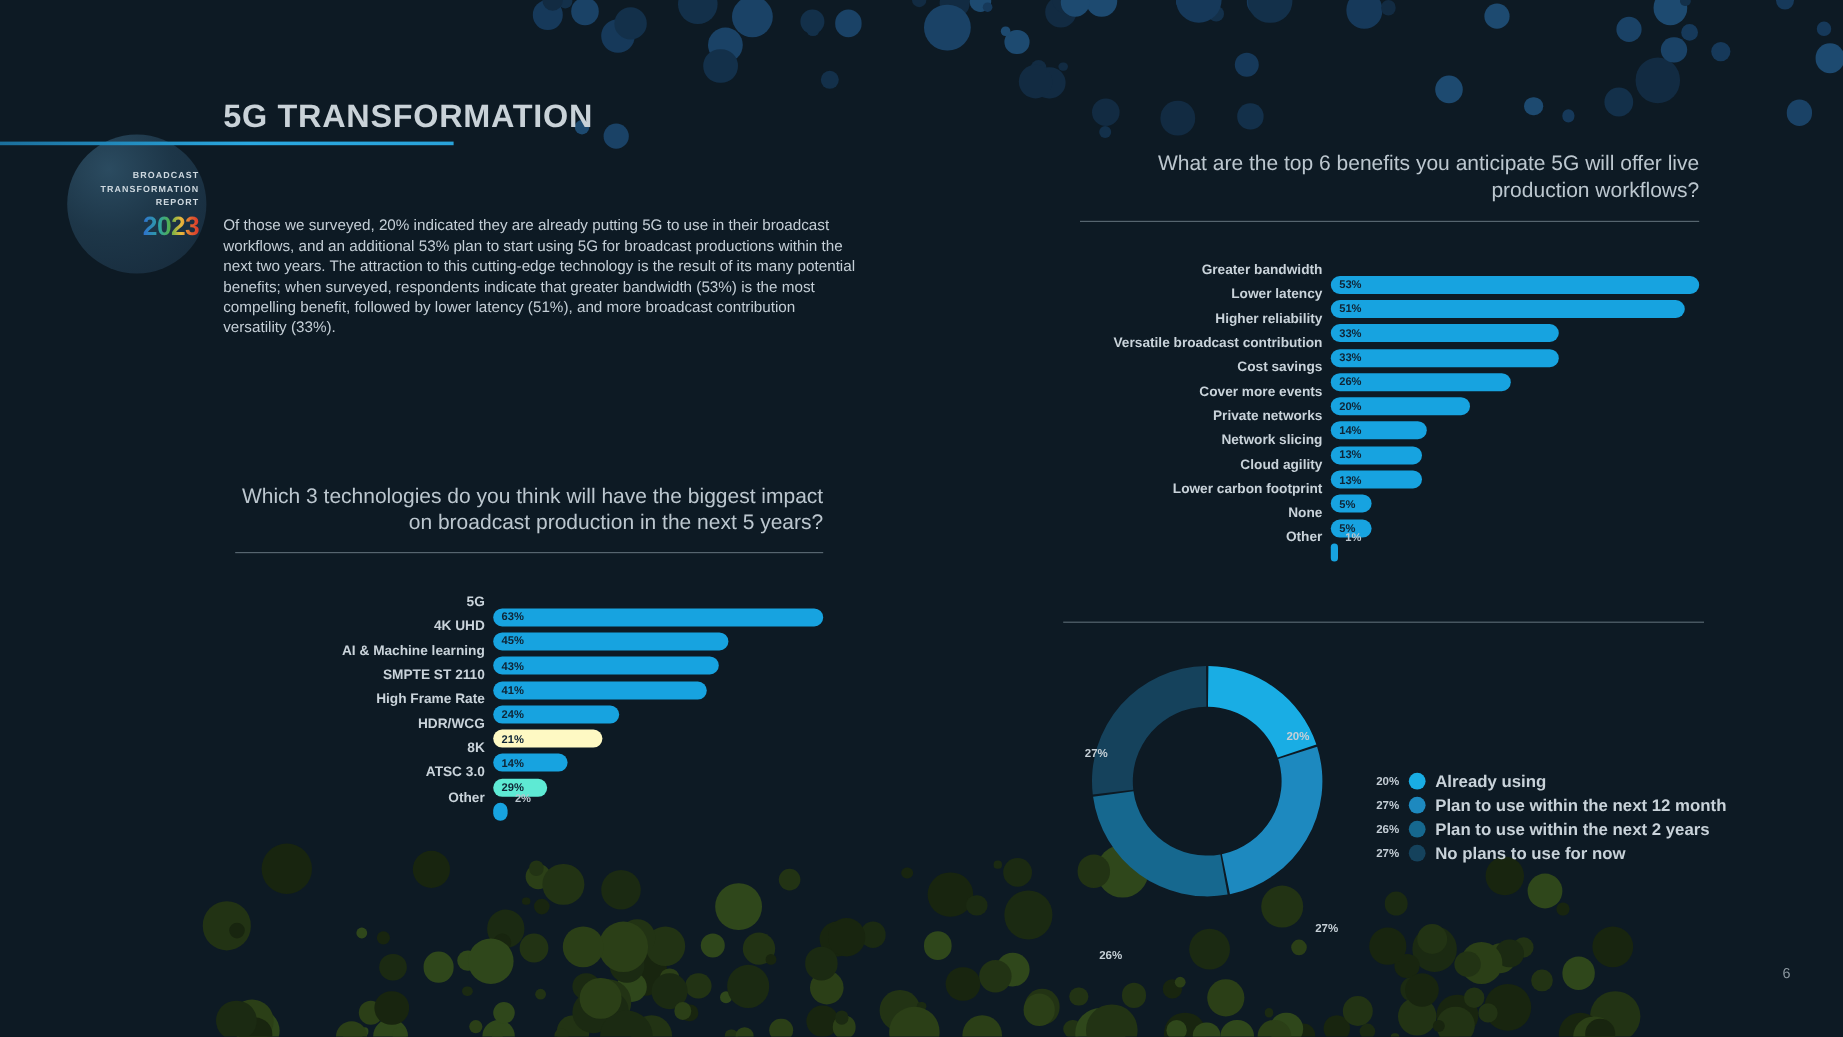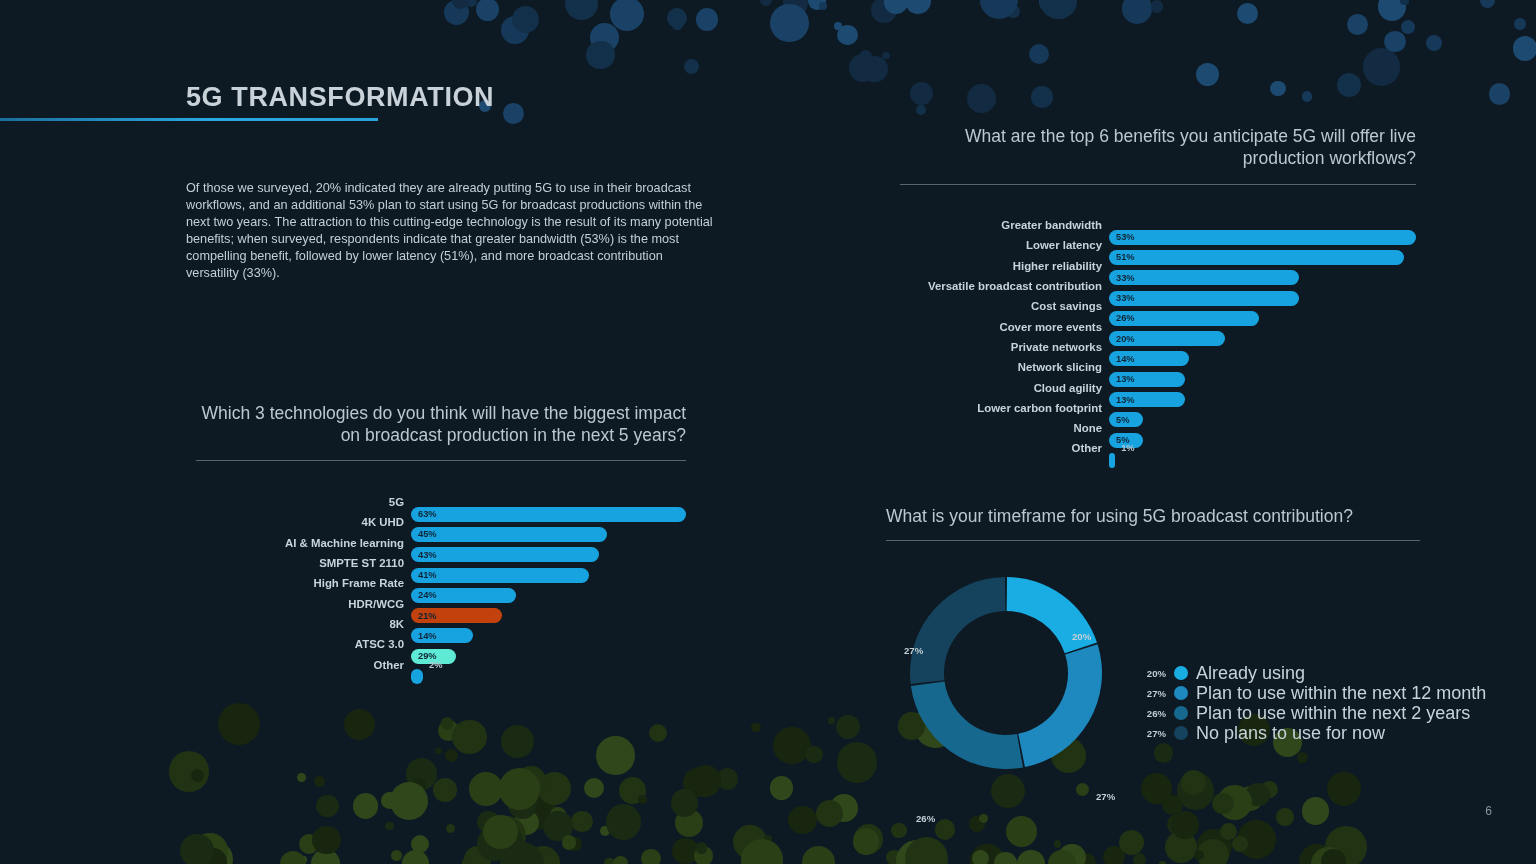--- a/index.html
+++ b/index.html
@@ -117,21 +117,21 @@
   .legend-row {
     display:flex; align-items:center; height:20px; margin-bottom:0;
   }
   .legend-pct {
     font-size:9.6px; font-weight:bold; color:#c2ccd4;
     width:26px; text-align:right; margin-right:8px;
   }
   .legend-swatch {
     width:14px; height:14px; border-radius:50%; margin-right:8px; flex:0 0 auto;
   }
-  .legend-label { font-size:18px; font-weight:normal; color:#c8d2d9; white-space:nowrap; }
+  .legend-label { font-size:14px; font-weight:bold; color:#c8d2d9; white-space:nowrap; }
 
   
   #page-number {
     position:absolute; right:44px; bottom:46px;
     font-size:12px; color:#8b979f;
   }
 </style>
 </head>
 <body>
 
@@ -345,20 +345,26 @@
       <div class="dot" style="height: 34.6688px; width: 34.6688px; left: 303.309px; top: 100.676px; background: rgb(43, 63, 23);"></div>
       <div class="dot" style="height: 15.6733px; width: 15.6733px; left: 1052.46px; top: 121.93px; background: rgb(34, 51, 20);"></div>
       <div class="dot" style="height: 35.4598px; width: 35.4598px; left: 1036.53px; top: 71.0219px; background: rgb(43, 63, 23);"></div>
       <div class="dot" style="height: 21.7812px; width: 21.7812px; left: 1032.41px; top: 78.6247px; background: rgb(34, 51, 20);"></div>
       <div class="dot" style="height: 19.2055px; width: 19.2055px; left: 514.086px; top: 132.335px; background: rgb(43, 63, 23);"></div>
       <div class="dot" style="height: 20.2265px; width: 20.2265px; left: 403.842px; top: 63.5384px; background: rgb(47, 71, 27);"></div>
       <div class="dot" style="height: 11.7085px; width: 11.7085px; left: 515.653px; top: 128.134px; background: rgb(27, 42, 18);"></div>
       <div class="dot" style="height: 8.66365px; width: 8.66365px; left: 204.974px; top: 107.596px; background: rgb(27, 42, 18);"></div>
     </div>
 
+  <div id="logo-badge">
+    <div class="logo-line">BROADCAST</div>
+    <div class="logo-line">TRANSFORMATION</div>
+    <div class="logo-line">REPORT</div>
+    <div id="logo-year">2023</div>
+  </div>
 
   <div id="page-title">5G TRANSFORMATION</div>
   <div id="title-rule"></div>
 
   <div id="intro">
     <p>Of those we surveyed, 20% indicated they are already putting 5G to use in their broadcast workflows, and an additional 53% plan to start using 5G for broadcast productions within the next two years. The attraction to this cutting-edge technology is the result of its many potential benefits; when surveyed, respondents indicate that greater bandwidth (53%) is the most compelling benefit, followed by lower latency (51%), and more broadcast contribution versatility (33%).</p>
   </div>
 
   <div id="chart-tech">
     <div class="section-title" style="text-align:right;">Which 3 technologies do you think will have the biggest impact on broadcast production in the next 5 years?</div>
@@ -400,21 +406,21 @@
           <div class="bar-label">High Frame Rate</div>
           <div class="bar-track">
             <div class="bar-fill" style="width: 38%; background: rgb(23, 163, 224);">
               <div class="bar-value">24%</div>
             </div>
           </div>
         </div>
         <div class="bar-row">
           <div class="bar-label">HDR/WCG</div>
           <div class="bar-track">
-            <div class="bar-fill" style="width: 33.2%; background: #c2410c;">
+            <div class="bar-fill" style="width: 33.2%; background: #fef9c3;">
               <div class="bar-value">21%</div>
             </div>
           </div>
         </div>
         <div class="bar-row">
           <div class="bar-label">8K</div>
           <div class="bar-track">
             <div class="bar-fill" style="width: 22.6%; background: rgb(23, 163, 224);">
               <div class="bar-value">14%</div>
             </div>
@@ -534,21 +540,20 @@
           <div class="bar-label">Other</div>
           <div class="bar-track">
             <div class="bar-fill" style="width: 2%; background: rgb(23, 163, 224); border-radius: 6px;"></div>
             <div class="bar-value outside" style="left: calc(2% + 2px);">1%</div>
           </div>
         </div>
       </div>
   </div>
 
   <div id="chart-timeframe">
-    <div class="section-title">What is your timeframe for using 5G broadcast contribution?</div>
     <div class="section-rule" style="margin-top:13px;"></div>
     <div id="donut-area">
       <div id="donut-wrap"><svg width="200" height="200" viewBox="0 0 200 200">
             <path d="M 101.00529127515958 4.005263740910834 A 96 96 0 0 1 190.98576736092022 69.37990630738528 L 158.76164142059432 80.22452282351966 A 62 62 0 0 0 100.64925061520724 38.003399499338244 Z" fill="#19ade4"></path>
             <path d="M 191.6070715375626 71.29208394341569 A 96 96 0 0 1 118.9751046763961 194.1060327636853 L 112.25475510350581 160.77681282654675 A 62 62 0 0 0 159.16290036800916 81.45947088012262 Z" fill="#1d89bf"></path>
             <path d="M 117.00013507068 194.48277836504724 A 96 96 0 0 1 4.888207314741408 113.02869495369319 L 38.57363389077049 108.41436549092685 A 62 62 0 0 0 110.97925389981417 161.020127694093 Z" fill="#16688f"></path>
             <path d="M 4.636214502361938 111.0339664473152 A 96 96 0 0 1 98.99470872484036 4.005263740910834 L 99.35074938479273 38.003399499338244 A 62 62 0 0 0 38.410888532775424 107.12610333055774 Z" fill="#15425c"></path>
           </svg></div>
       <div id="legend">
           <div class="legend-row">

